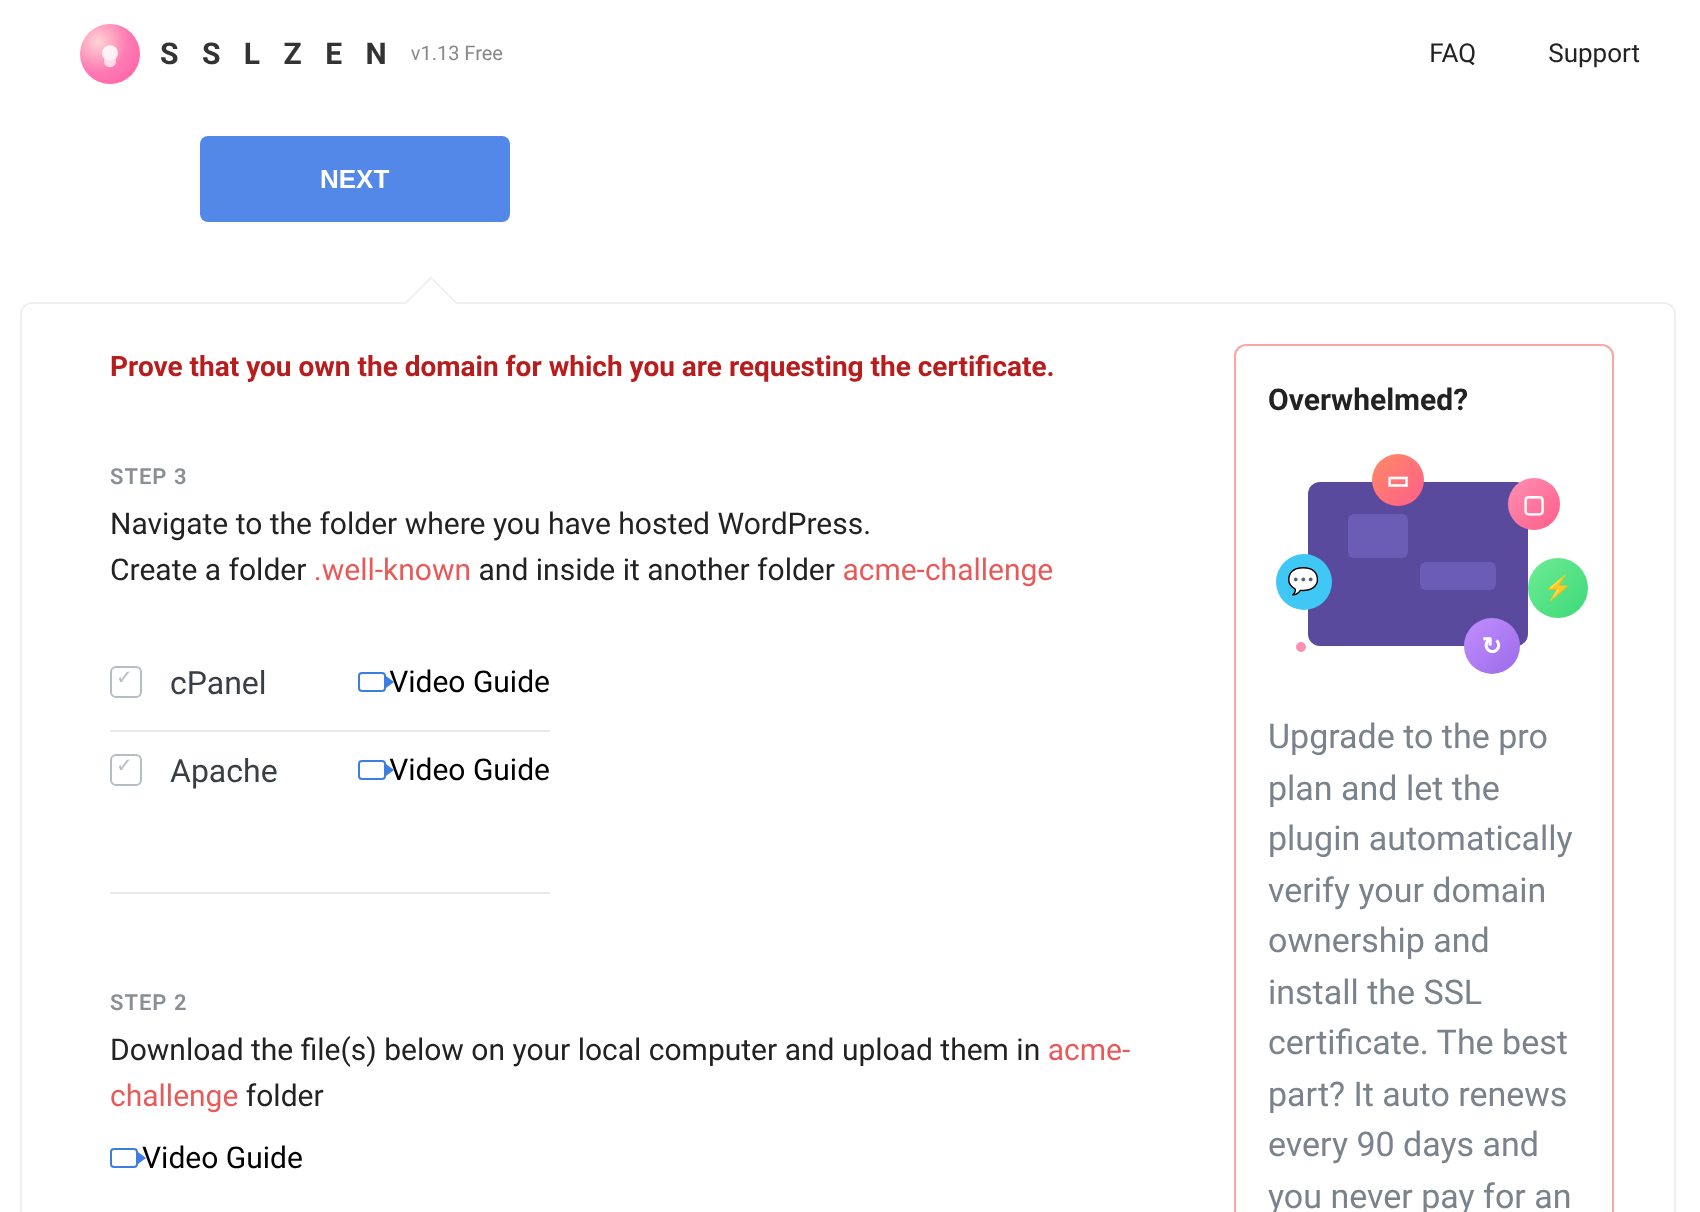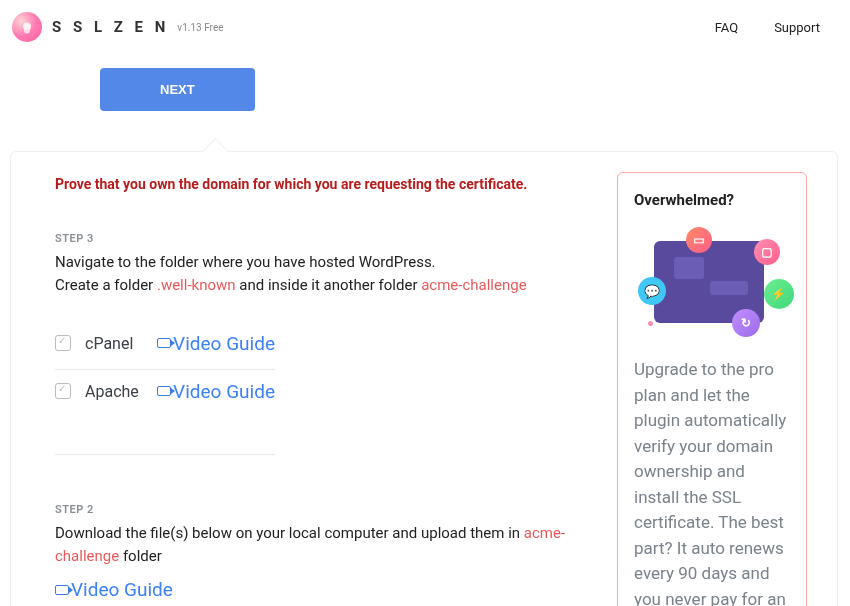--- a/index.html
+++ b/index.html
@@ -1,18 +1,18 @@
 <!DOCTYPE html>
 <html><head>
 <meta charset="utf-8">
 <style>
   * { box-sizing: border-box; margin: 0; padding: 0; }
   body { font-family: -apple-system, BlinkMacSystemFont, "Segoe UI", Roboto, Arial, sans-serif; background: #fff; width: 850px; height: 606px; overflow: hidden; }
   
-  .header { display: flex; align-items: center; padding: 12px 30px 12px 12px; }
+  .header { display: flex; align-items: center; padding: 12px 30px 12px 40px; }
   .logo-circle { width: 30px; height: 30px; border-radius: 50%; background: radial-gradient(circle at 30% 30%, #ffd4d4, #ff7bb3, #ff5c9e); position: relative; margin-right: 10px; }
   .logo-circle::after { content:""; position:absolute; left:50%; top:50%; transform:translate(-50%,-55%); width:8px; height:8px; border-radius:50%; background:rgba(255,255,255,0.85); box-shadow:0 4px 0 -1px rgba(255,255,255,0.7);}
   .brand { font-weight: 700; letter-spacing: 4px; font-size: 15px; color:#333; }
   .version { font-size: 10px; color:#888; margin-left: 8px; }
   .header-spacer { flex:1; }
   .header-link { font-size: 13px; color:#222; margin-left: 36px; }
 
   .stepper-row { display:flex; align-items:center; padding: 18px 30px 0 60px; }
   .stepper { position: relative; flex:1; height: 50px; }
   .step-dot { position:absolute; top:6px; width:16px; height:16px; border-radius:50%; background:#fff; border:2px solid #c9cfd6; }
@@ -40,21 +40,21 @@
   .step-tag { font-size:11px; font-weight:600; color:#8a8f96; letter-spacing:0.5px; margin-bottom:6px;}
   .step-text { font-size:15px; color:#222; line-height:1.55; }
   .hl { color:#e85a5a; }
 
   .accordions { margin-top: 24px; }
   .acc-item { display:flex; align-items:center; padding: 10px 0 14px 0; border-bottom:1px solid #e8eaed; width: 220px;}
   .acc-spacer { height: 34px; border-bottom:1px solid #e8eaed; width: 220px; margin-top:4px;}
   .chk { width:16px; height:16px; border:1px solid #b7bdc5; border-radius:3px; margin-right:14px; position:relative;}
   .chk::after{ content:"✓"; color:#b7bdc5; font-size:10px; position:absolute; left:2px; top:-1px;}
   .acc-label { font-size:16px; color:#3a3f45; flex:1;}
-  .video-link { font-size:19px; color:#3b82f6; display:flex; align-items:center; gap:2px;}
+  .video-link { font-size:15px; color:#000000; display:flex; align-items:center; gap:2px;}
   .cam-icon { width:14px; height:10px; border:1.5px solid #3b7de0; border-radius:2px; position:relative; display:inline-block;}
   .cam-icon::after{ content:""; position:absolute; right:-5px; top:1px; width:0; height:0; border-top:3px solid transparent; border-bottom:3px solid transparent; border-left:4px solid #3b7de0;}
 
   .step2-block { margin-top: 48px; }
   .step2-video { margin-top: 10px; }
 
   .side-box { border:1px solid #fca5a5; border-radius:6px; padding: 18px 16px 22px 16px; margin-top:-4px;}
   .side-title { font-size:15px; font-weight:700; color:#222; margin-bottom:14px;}
   .side-illus { height:118px; position:relative; margin-bottom:16px;}
   .illus-main { position:absolute; left:20px; top:18px; width:110px; height:82px; background:#5a4a9e; border-radius:6px; }

